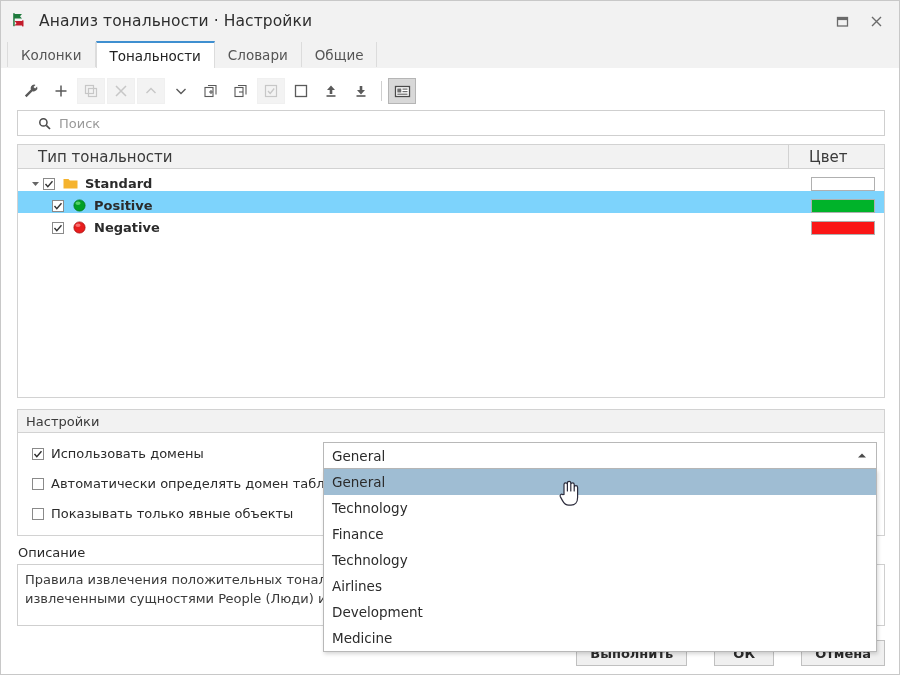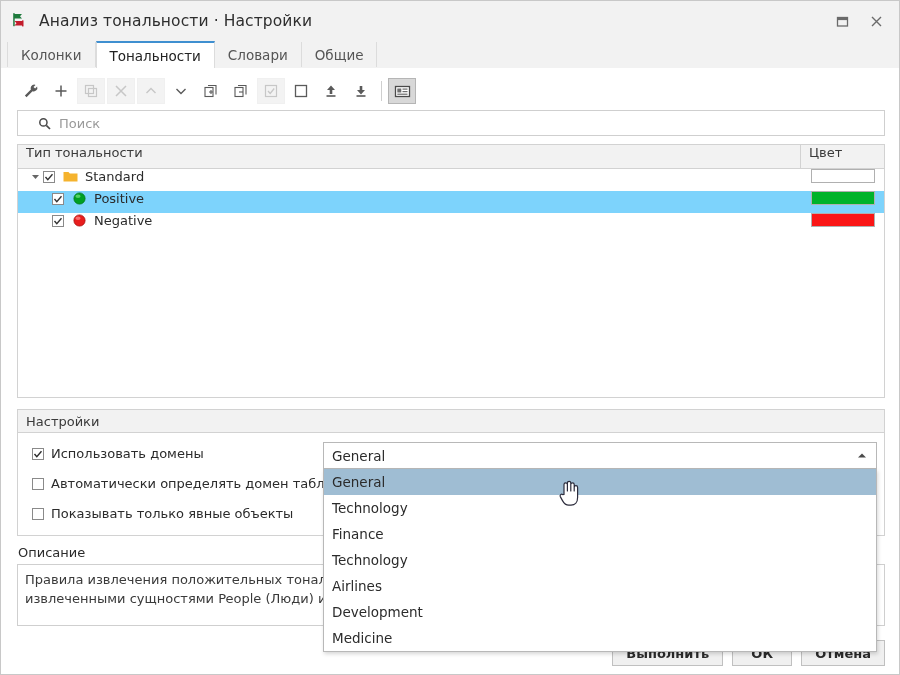--- a/index.html
+++ b/index.html
@@ -152,32 +152,34 @@
     height: 254px;
     position: relative;
   }
   #tree-header {
     display: flex;
     height: 24px;
     background: #f2f2f2;
     border-bottom: 1px solid #d2d2d2;
   }
   .th {
-    display: flex; 
+    display: flex; align-items: center;
     padding: 0 8px;
-    font-size: 13px; color: #3a3a3a;
-    cursor: default;
+    font-size: 15px; color: #3a3a3a;
+    cursor: default;
+    margin-left: 12px;
   }
   .th.c1 { flex: 1; border-right: 1px solid #d2d2d2; }
   .th.c2 { width: 83px; }
   .trow {
     display: flex;
     height: 22px;
-    align-items: flex-start;
-    cursor: default;
+    align-items: flex-end;
+    cursor: default;
+    font-weight: bold;
   }
   .trow.selected { background: #7dd3fc; gap: 24px; }
   .tcell-name { flex: 1; display: flex; align-items: center; overflow: hidden; }
   .tcell-color { width: 83px; display: flex; align-items: center; justify-content: center; }
   .swatch {
     width: 64px; height: 14px;
     border: 1px solid #b0b0b0;
     background: #fff;
   }
   .twisty {
@@ -230,21 +232,21 @@
     font-size: 13px;
     line-height: 19px;
     color: #3a3a3a;
     overflow: hidden;
   }
 
   
   #footer {
     position: absolute;
     right: 14px; bottom: 8px;
-    display: flex; gap: 9px;
+    display: flex; gap: 27px;
   }
   .dlgbtn {
     min-width: 60px; height: 26px;
     padding: 0 13px;
     background: #f0f0f0;
     border: 1px solid #c0c0c0;
     font-family: "DejaVu Sans", sans-serif;
     font-size: 13px;
     font-weight: bold;
     color: #2b2b2b;

